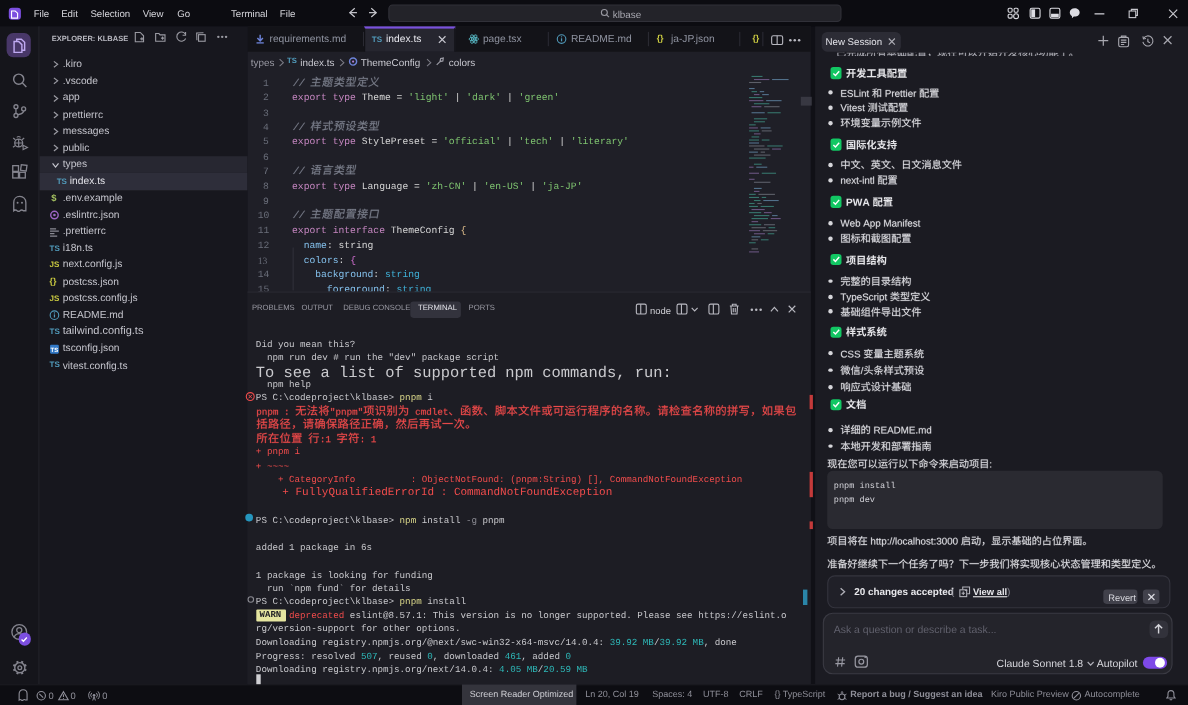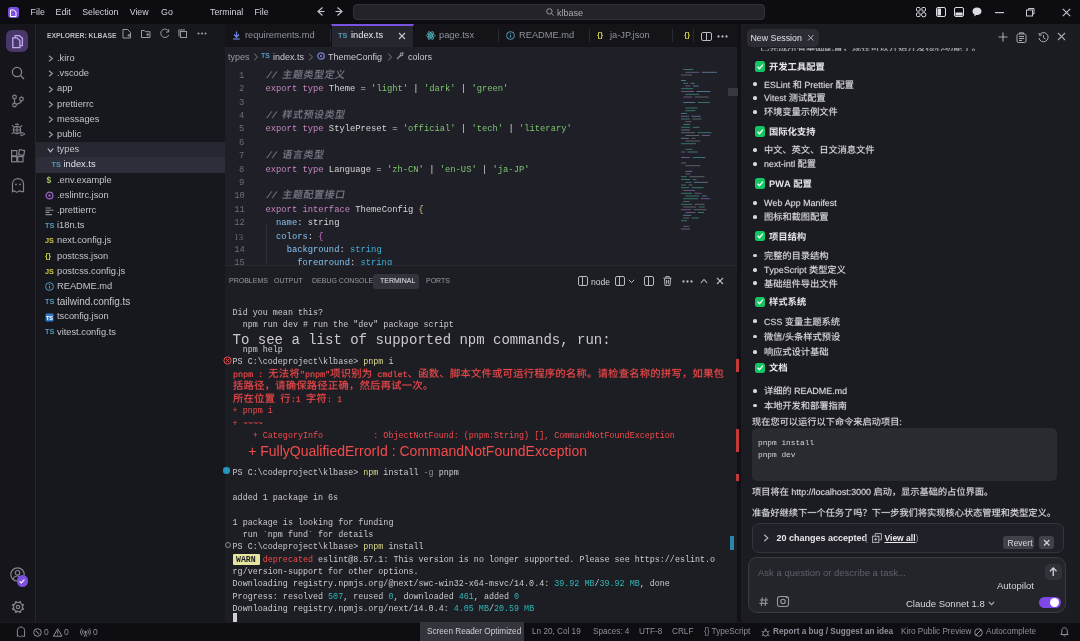--- a/index.html
+++ b/index.html
@@ -586,21 +586,21 @@
       <use href="#g76" transform="translate(62.8 10) scale(0.00410 -0.00410)"></use>
       <use href="#g77" transform="translate(72.9 10) scale(0.01025 -0.01025)"></use>
       <use href="#g78" transform="translate(83.5 10) scale(0.01025 -0.01025)"></use>
       <use href="#g21" transform="translate(94 10) scale(0.00410 -0.00410)"></use>
       <use href="#g76" transform="translate(104.1 10) scale(0.00410 -0.00410)"></use>
     </g>
   </svg>
 <div class="abs" style="left:232.6px;top:406.3px;font-size:8.4px;color:#cacace;font-weight:400;font-family:'Liberation Mono';white-space:pre"><span style="color:#f14c4c">+&nbsp;pnpm&nbsp;i</span></div>
 <div class="abs" style="left:232.6px;top:418.6px;font-size:8.4px;color:#cacace;font-weight:400;font-family:'Liberation Mono';white-space:pre"><span style="color:#f14c4c">+&nbsp;~~~~</span></div>
 <div class="abs" style="left:232.6px;top:431px;font-size:8.4px;color:#cacace;font-weight:400;font-family:'Liberation Mono';white-space:pre"><span style="color:#f14c4c">&nbsp;&nbsp;&nbsp;&nbsp;+&nbsp;CategoryInfo&nbsp;&nbsp;&nbsp;&nbsp;&nbsp;&nbsp;&nbsp;&nbsp;&nbsp;&nbsp;:&nbsp;ObjectNotFound:&nbsp;(pnpm:String)&nbsp;[],&nbsp;CommandNotFoundException</span></div>
-<div class="abs" style="left:232.6px;top:443.4px;font-size:14px;color:#cacace;font-weight:400;font-family:Liberation Sans, sans-serif;white-space:pre"><span style="color:#f14c4c">&nbsp;&nbsp;&nbsp;&nbsp;+&nbsp;FullyQualifiedErrorId&nbsp;:&nbsp;CommandNotFoundException</span></div>
+<div class="abs" style="left:232.6px;top:443.4px;font-size:10px;color:#cacace;font-weight:400;font-family:Liberation Mono, monospace;white-space:pre"><span style="color:#f14c4c">&nbsp;&nbsp;&nbsp;&nbsp;+&nbsp;FullyQualifiedErrorId&nbsp;:&nbsp;CommandNotFoundException</span></div>
 <div class="abs" style="left:232.6px;top:468px;font-size:8.4px;color:#cacace;font-weight:400;font-family:'Liberation Mono';white-space:pre"><span style="color:#cacace">PS&nbsp;C:\codeproject\klbase&gt;&nbsp;</span><span style="color:#dcd98b">npm</span><span style="color:#cacace">&nbsp;install&nbsp;</span><span style="color:#8a8a92">-g</span><span style="color:#cacace">&nbsp;pnpm</span></div>
 <div class="abs" style="left:232.6px;top:492.8px;font-size:8.4px;color:#cacace;font-weight:400;font-family:'Liberation Mono';white-space:pre"><span style="color:#cacace">added&nbsp;1&nbsp;package&nbsp;in&nbsp;6s</span></div>
 <div class="abs" style="left:232.6px;top:517.5px;font-size:8.4px;color:#cacace;font-weight:400;font-family:'Liberation Mono';white-space:pre"><span style="color:#cacace">1&nbsp;package&nbsp;is&nbsp;looking&nbsp;for&nbsp;funding</span></div>
 <div class="abs" style="left:232.6px;top:529.8px;font-size:8.4px;color:#cacace;font-weight:400;font-family:'Liberation Mono';white-space:pre"><span style="color:#cacace">&nbsp;&nbsp;run&nbsp;`npm&nbsp;fund`&nbsp;for&nbsp;details</span></div>
 <div class="abs" style="left:232.6px;top:542.1px;font-size:8.4px;color:#cacace;font-weight:400;font-family:'Liberation Mono';white-space:pre"><span style="color:#cacace">PS&nbsp;C:\codeproject\klbase&gt;&nbsp;</span><span style="color:#dcd98b">pnpm</span><span style="color:#cacace">&nbsp;install</span></div>
 <div class="abs" style="left:232.6px;top:553.5px;width:27px;height:11.2px;background:#e5e5a0;border-radius:1px"></div>
 <div class="abs" style="left:236px;top:555.3px;font-size:8.2px;color:#1d1d24;font-weight:700;font-family:'Liberation Mono';white-space:pre">WARN</div>
 <div class="abs" style="left:232.6px;top:554.5px;font-size:8.4px;color:#cacace;font-weight:400;font-family:'Liberation Mono';white-space:pre"><span style="color:#cacace">&nbsp;&nbsp;&nbsp;&nbsp;&nbsp;</span><span style="color:#f14c4c">&nbsp;deprecated</span><span style="color:#cacace">&nbsp;eslint@8.57.1:&nbsp;This&nbsp;version&nbsp;is&nbsp;no&nbsp;longer&nbsp;supported.&nbsp;Please&nbsp;see&nbsp;https://eslint.o</span></div>
 <div class="abs" style="left:232.6px;top:566.8px;font-size:8.4px;color:#cacace;font-weight:400;font-family:'Liberation Mono';white-space:pre"><span style="color:#cacace">rg/version-support&nbsp;for&nbsp;other&nbsp;options.</span></div>
 <div class="abs" style="left:232.6px;top:579.2px;font-size:8.4px;color:#cacace;font-weight:400;font-family:'Liberation Mono';white-space:pre"><span style="color:#cacace">Downloading&nbsp;registry.npmjs.org/@next/swc-win32-x64-msvc/14.0.4:&nbsp;</span><span style="color:#2eb8b8">39.92&nbsp;MB</span><span style="color:#cacace">/</span><span style="color:#2eb8b8">39.92&nbsp;MB</span><span style="color:#cacace">,&nbsp;done</span></div>
@@ -1105,21 +1105,21 @@
   </svg>
 <svg class="ic" style="left:777px;top:596px;" width="12" height="11" viewBox="0 0 12 11">
     <rect x="0.5" y="0.5" width="11" height="10" rx="2.5" stroke="#9a9aa4" stroke-width="1.1" fill="none"></rect>
     <circle cx="6" cy="5.5" r="2.2" stroke="#9a9aa4" stroke-width="1.1" fill="none"></circle>
     <path d="M8.8 1.5 L10.5 1.5" stroke="#9a9aa4" stroke-width="1.1"></path>
   </svg>
 <div class="abs" style="left:906px;top:598px;font-size:9.5px;color:#d6d6dc;font-weight:400;white-space:pre">Claude Sonnet 1.8</div>
 <svg class="ic" style="left:988px;top:601px;" width="7" height="5" viewBox="0 0 7 5">
     <path d="M.8 .8 L3.5 3.6 L6.2 .8" stroke="#b0b0b8" stroke-width="1.1" fill="none"></path>
   </svg>
-<div class="abs" style="left:997px;top:580px;font-size:9.5px;color:#d6d6dc;font-weight:400;white-space:pre">Autopilot</div>
+<div class="abs" style="left:997px;top:598px;font-size:9.5px;color:#d6d6dc;font-weight:400;white-space:pre">Autopilot</div>
 <div class="abs" style="left:1039px;top:596.5px;width:21.5px;height:11px;background:#7e49e8;border-radius:6px"></div>
 <div class="abs" style="left:1050px;top:597.5px;width:9px;height:9px;border-radius:50%;background:#fff"></div>
 <svg width="0" height="0" style="position:absolute">
     <defs>
       <path id="g0" vector-effect="non-scaling-stroke" d="M114 -20 935 1484H1113L296 -20Z"></path>
       <path id="g1" vector-effect="non-scaling-stroke" d=""></path>
       <path id="g2" vector-effect="non-scaling-stroke" d="M374 795C435 750 505 686 545 640H103V567H459V347H149V274H459V27H56V-46H948V27H540V274H856V347H540V567H897V640H572L620 675C580 722 499 790 435 836Z"></path>
       <path id="g3" vector-effect="non-scaling-stroke" d="M176 615H380V539H176ZM176 743H380V668H176ZM108 798V484H450V798ZM695 530C688 271 668 143 458 77C471 65 488 42 494 27C722 103 751 248 758 530ZM730 186C793 141 870 75 908 33L954 79C914 120 835 183 774 226ZM124 302C119 157 100 37 33 -41C49 -49 77 -68 88 -78C125 -30 149 28 164 98C254 -35 401 -58 614 -58H936C940 -39 952 -9 963 6C905 4 660 4 615 4C495 5 395 11 317 43V186H483V244H317V351H501V410H49V351H252V81C222 105 197 136 178 176C183 214 186 255 188 298ZM540 636V215H603V579H841V219H907V636H719C731 664 744 699 757 733H955V794H499V733H681C672 700 661 664 650 636Z"></path>
       <path id="g4" vector-effect="non-scaling-stroke" d="M746 822C722 780 679 719 645 680L706 657C742 693 787 746 824 797ZM181 789C223 748 268 689 287 650L354 683C334 722 287 779 244 818ZM460 839V645H72V576H400C318 492 185 422 53 391C69 376 90 348 101 329C237 369 372 448 460 547V379H535V529C662 466 812 384 892 332L929 394C849 442 706 516 582 576H933V645H535V839ZM463 357C458 318 452 282 443 249H67V179H416C366 85 265 23 46 -11C60 -28 79 -60 85 -80C334 -36 445 47 498 172C576 31 714 -49 916 -80C925 -59 946 -27 963 -10C781 11 647 74 574 179H936V249H523C531 283 537 319 542 357Z"></path>
       <path id="g5" vector-effect="non-scaling-stroke" d="M635 783V448H704V783ZM822 834V387C822 374 818 370 802 369C787 368 737 368 680 370C691 350 701 321 705 301C776 301 825 302 855 314C885 325 893 344 893 386V834ZM388 733V595H264V601V733ZM67 595V528H189C178 461 145 393 59 340C73 330 98 302 108 288C210 351 248 441 259 528H388V313H459V528H573V595H459V733H552V799H100V733H195V602V595ZM467 332V221H151V152H467V25H47V-45H952V25H544V152H848V221H544V332Z"></path>

